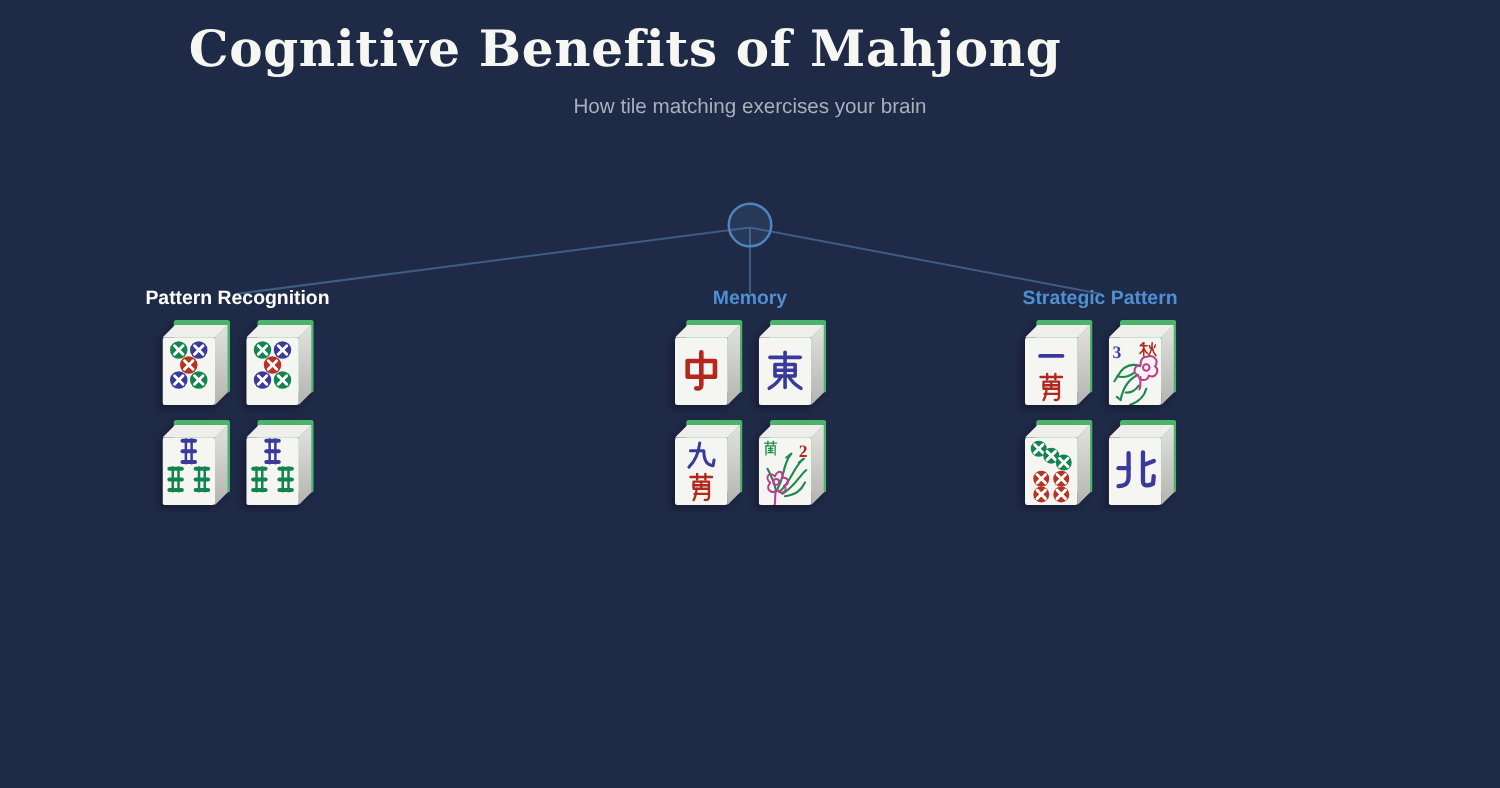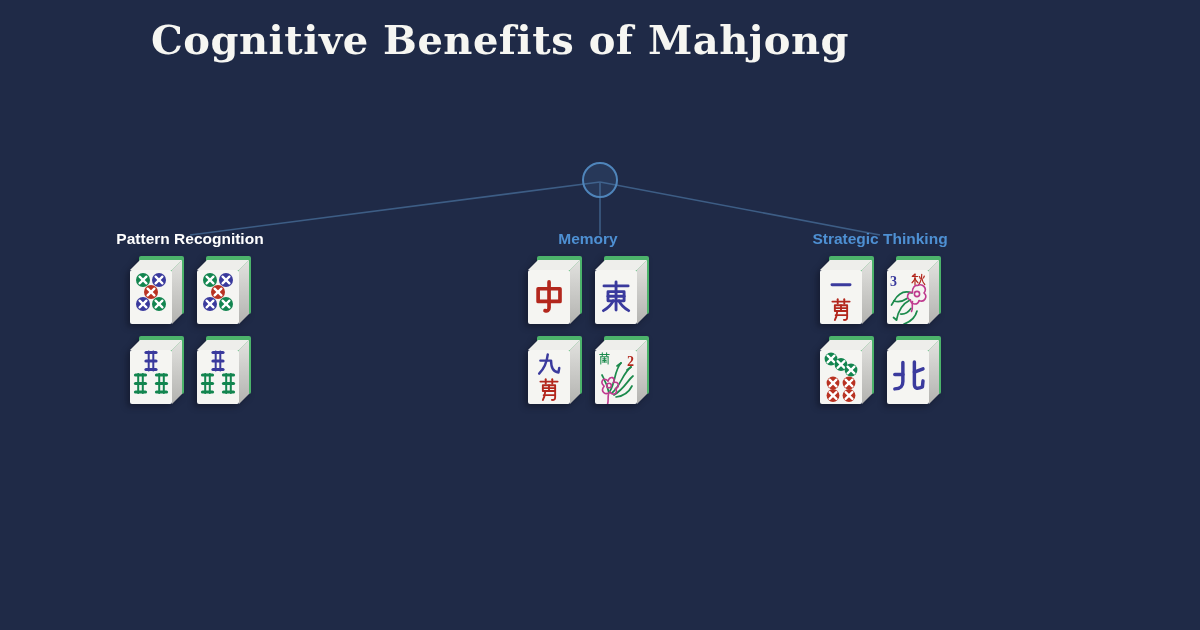--- a/index.html
+++ b/index.html
@@ -42,20 +42,21 @@
   <svg id="svgdefs" aria-hidden="true">
     <defs>
       <linearGradient id="sideGrad" x1="0" y1="0" x2="0" y2="1">
         <stop offset="0" stop-color="#e2e2df"></stop>
         <stop offset="1" stop-color="#b3b3b0"></stop>
       </linearGradient>
     </defs>
   </svg>
 
   <h1 id="page-title" style="color: rgb(246, 246, 242);">Cognitive Benefits of Mahjong</h1>
+  <p id="page-subtitle" style="color: rgb(166, 176, 189);">How tile matching exercises your brain</p>
 
   <svg id="connectors" width="1200" height="630">
       <line x1="600" y1="182" x2="190" y2="235" stroke="#3d5d85" stroke-width="1.6"></line>
       <line x1="600" y1="182" x2="600" y2="235" stroke="#3d5d85" stroke-width="1.6"></line>
       <line x1="600" y1="182" x2="880" y2="235" stroke="#3d5d85" stroke-width="1.6"></line>
       <circle cx="600" cy="180" r="17" fill="rgba(79,133,187,0.16)" stroke="#4f85bb" stroke-width="2"></circle>
     </svg>
 
   <div class="branch" style="left: 50px;">
     <div class="branch-label" style="color: #ffffff;">Pattern Recognition</div>
@@ -208,21 +209,21 @@
     <line x1="26.5" y1="25" x2="36.5" y2="25" stroke-width="3.2"></line>
     <line x1="26.5" y1="33.5" x2="36.5" y2="33.5" stroke-width="3.2"></line>
     <line x1="26.5" y1="42" x2="36.5" y2="42" stroke-width="3.2"></line>
   </g>
             </g>
   </svg>
         </div>
       </div>
   </div>
 
-  <div class="branch" style="left: 448px;">
+  <div class="branch" style="left: 460px;">
     <div class="branch-label" style="color: rgb(78, 144, 211);">Memory</div>
     <div class="tile-grid">
         <div class="tile">
           <svg width="54" height="68" viewBox="0 0 54 68">
     <rect x="9" y="0" width="45" height="58" rx="2" fill="#4cb36b"></rect>
     <polygon points="0,14 10,4 52,4 42,14" fill="#eeeeeb"></polygon>
     <polygon points="42,14 52,4 52,58 42,68" fill="url(#sideGrad)"></polygon>
     <rect x="0" y="14" width="42" height="54" rx="2" fill="#f5f5f2"></rect>
     <g transform="translate(0,14)">
               <g transform="translate(3.8,9) scale(1.15)" fill="none" stroke="#b3271d" stroke-width="3.2" stroke-linecap="round" stroke-linejoin="round">
@@ -313,21 +314,21 @@
                 <path d="M13.5 44 C12.5 49 14 52 12 55.5"></path>
               </g>
               <circle cx="14" cy="35.5" r="2.3" fill="none" stroke="#bf3a8e" stroke-width="1.6"></circle>
             </g>
   </svg>
         </div>
       </div>
   </div>
 
   <div class="branch" style="left: 740px;">
-    <div class="branch-label" style="color: rgb(78, 144, 211);">Strategic Thinking</div>
+    <div class="branch-label" style="color: rgb(78, 144, 211);">Strategic Pattern</div>
     <div class="tile-grid">
         <div class="tile">
           <svg width="54" height="68" viewBox="0 0 54 68">
     <rect x="9" y="0" width="45" height="58" rx="2" fill="#4cb36b"></rect>
     <polygon points="0,14 10,4 52,4 42,14" fill="#eeeeeb"></polygon>
     <polygon points="42,14 52,4 52,58 42,68" fill="url(#sideGrad)"></polygon>
     <rect x="0" y="14" width="42" height="54" rx="2" fill="#f5f5f2"></rect>
     <g transform="translate(0,14)">
               <g transform="translate(8.7,2) scale(0.82)" fill="none" stroke="#3a3a9d" stroke-width="3.6" stroke-linecap="round" stroke-linejoin="round">
                 <path d="M4 15.5 H26"></path>

